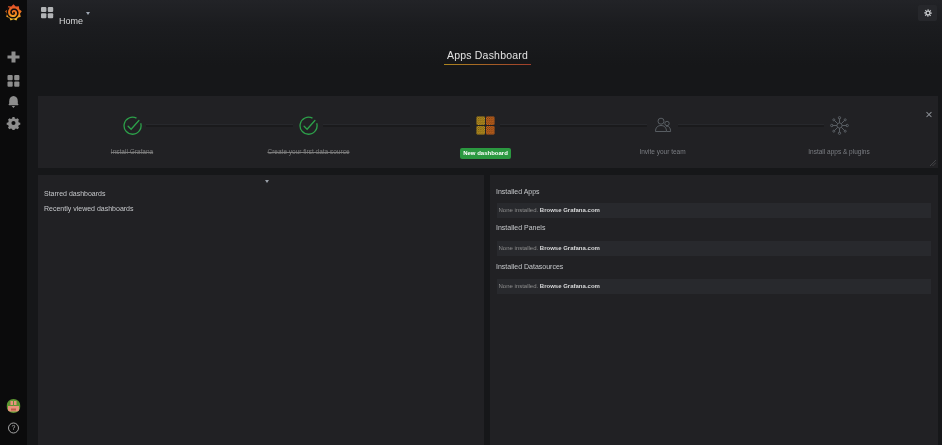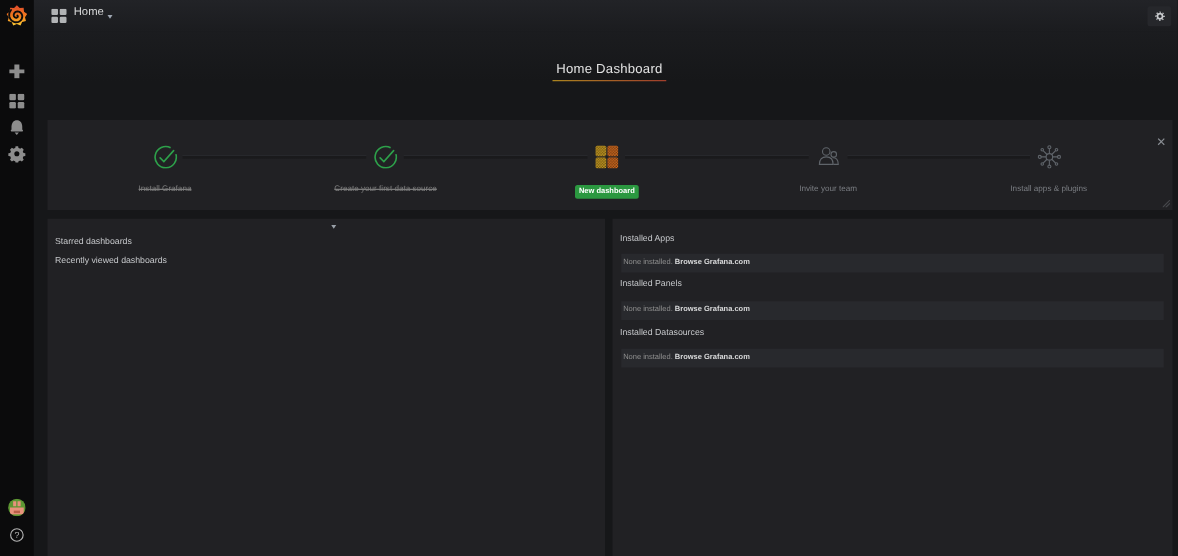--- a/index.html
+++ b/index.html
@@ -7,21 +7,21 @@
     font-family:"Liberation Sans", sans-serif; }
   .abs { position:absolute; }
 
   
   #sidemenu { position:absolute; left:0; top:0; width:27px; height:445px; background:#0b0b0c; z-index:5; }
   .sicon { position:absolute; left:0; width:27px; text-align:center; }
 
   
   #navbar { position:absolute; left:27px; top:0; width:915px; height:25px;
     background:linear-gradient(to bottom,#222327,#1b1c1f); }
-  #nav-home { position:absolute; left:59px; top:4px; font-size:9px; color:#d8d9da; font-weight:400; }
+  #nav-home { position:absolute; left:59px; top:16px; font-size:9px; color:#d8d9da; font-weight:400; }
   #nav-caret { position:absolute; left:86px; top:11.5px; width:0; height:0;
     border-left:2.5px solid transparent; border-right:2.5px solid transparent; border-top:3.5px solid #9fa7b3; }
   #nav-btn { position:absolute; left:918px; top:5px; width:19px; height:16px; background:#26272b;
     border-radius:2px; }
 
   
   #dash-title { position:absolute; left:30px; top:45px; width:915px; text-align:center; }
   #dash-title span { display:inline-block; font-size:10.5px; color:#e3e3e3; letter-spacing:0.2px;
     padding:0 3px 3px 3px;
     border-bottom:1px solid;
@@ -132,21 +132,21 @@
 <div id="nav-caret"></div>
 <div id="nav-btn">
   <svg style="position:absolute;left:5.5px;top:3.5px;" width="8" height="8" viewBox="0 0 9 9">
     <path fill="#c9cbce" fill-rule="evenodd" d="M8.83,3.73 L8.83,5.27 L7.64,5.09 L6.79,6.74 L8.11,7.02 L7.02,8.11 L6.30,7.14 L4.53,7.70 L5.27,8.83 L3.73,8.83 L3.91,7.64 L2.26,6.79 L1.98,8.11 L0.89,7.02 L1.86,6.30 L1.30,4.53 L0.17,5.27 L0.17,3.73 L1.36,3.91 L2.21,2.26 L0.89,1.98 L1.98,0.89 L2.70,1.86 L4.47,1.30 L3.73,0.17 L5.27,0.17 L5.09,1.36 L6.74,2.21 L7.02,0.89 L8.11,1.98 L7.14,2.70 L7.70,4.47 Z M6.00,4.50 A1.5,1.5 0 1 0 3.00,4.50 A1.5,1.5 0 1 0 6.00,4.50 Z"></path>
   </svg>
 </div>
 
 <div style="position:absolute; left:27px; top:25px; width:915px; height:40px;
   background:linear-gradient(to bottom,#1b1c1f,#161719);"></div>
 
-<div id="dash-title"><span>Home Dashboard</span></div>
+<div id="dash-title"><span>Apps Dashboard</span></div>
 
 <div class="panel" id="gs-panel">
   <div id="gs-close">✕</div>
 
   <div class="gs-line" style="left:108px; width:147px;"></div>
   <div class="gs-line" style="left:285px; width:147px;"></div>
   <div class="gs-line" style="left:462px; width:147px;"></div>
   <div class="gs-line" style="left:640px; width:146px;"></div>
 
   <div class="step" style="left:94px;">

